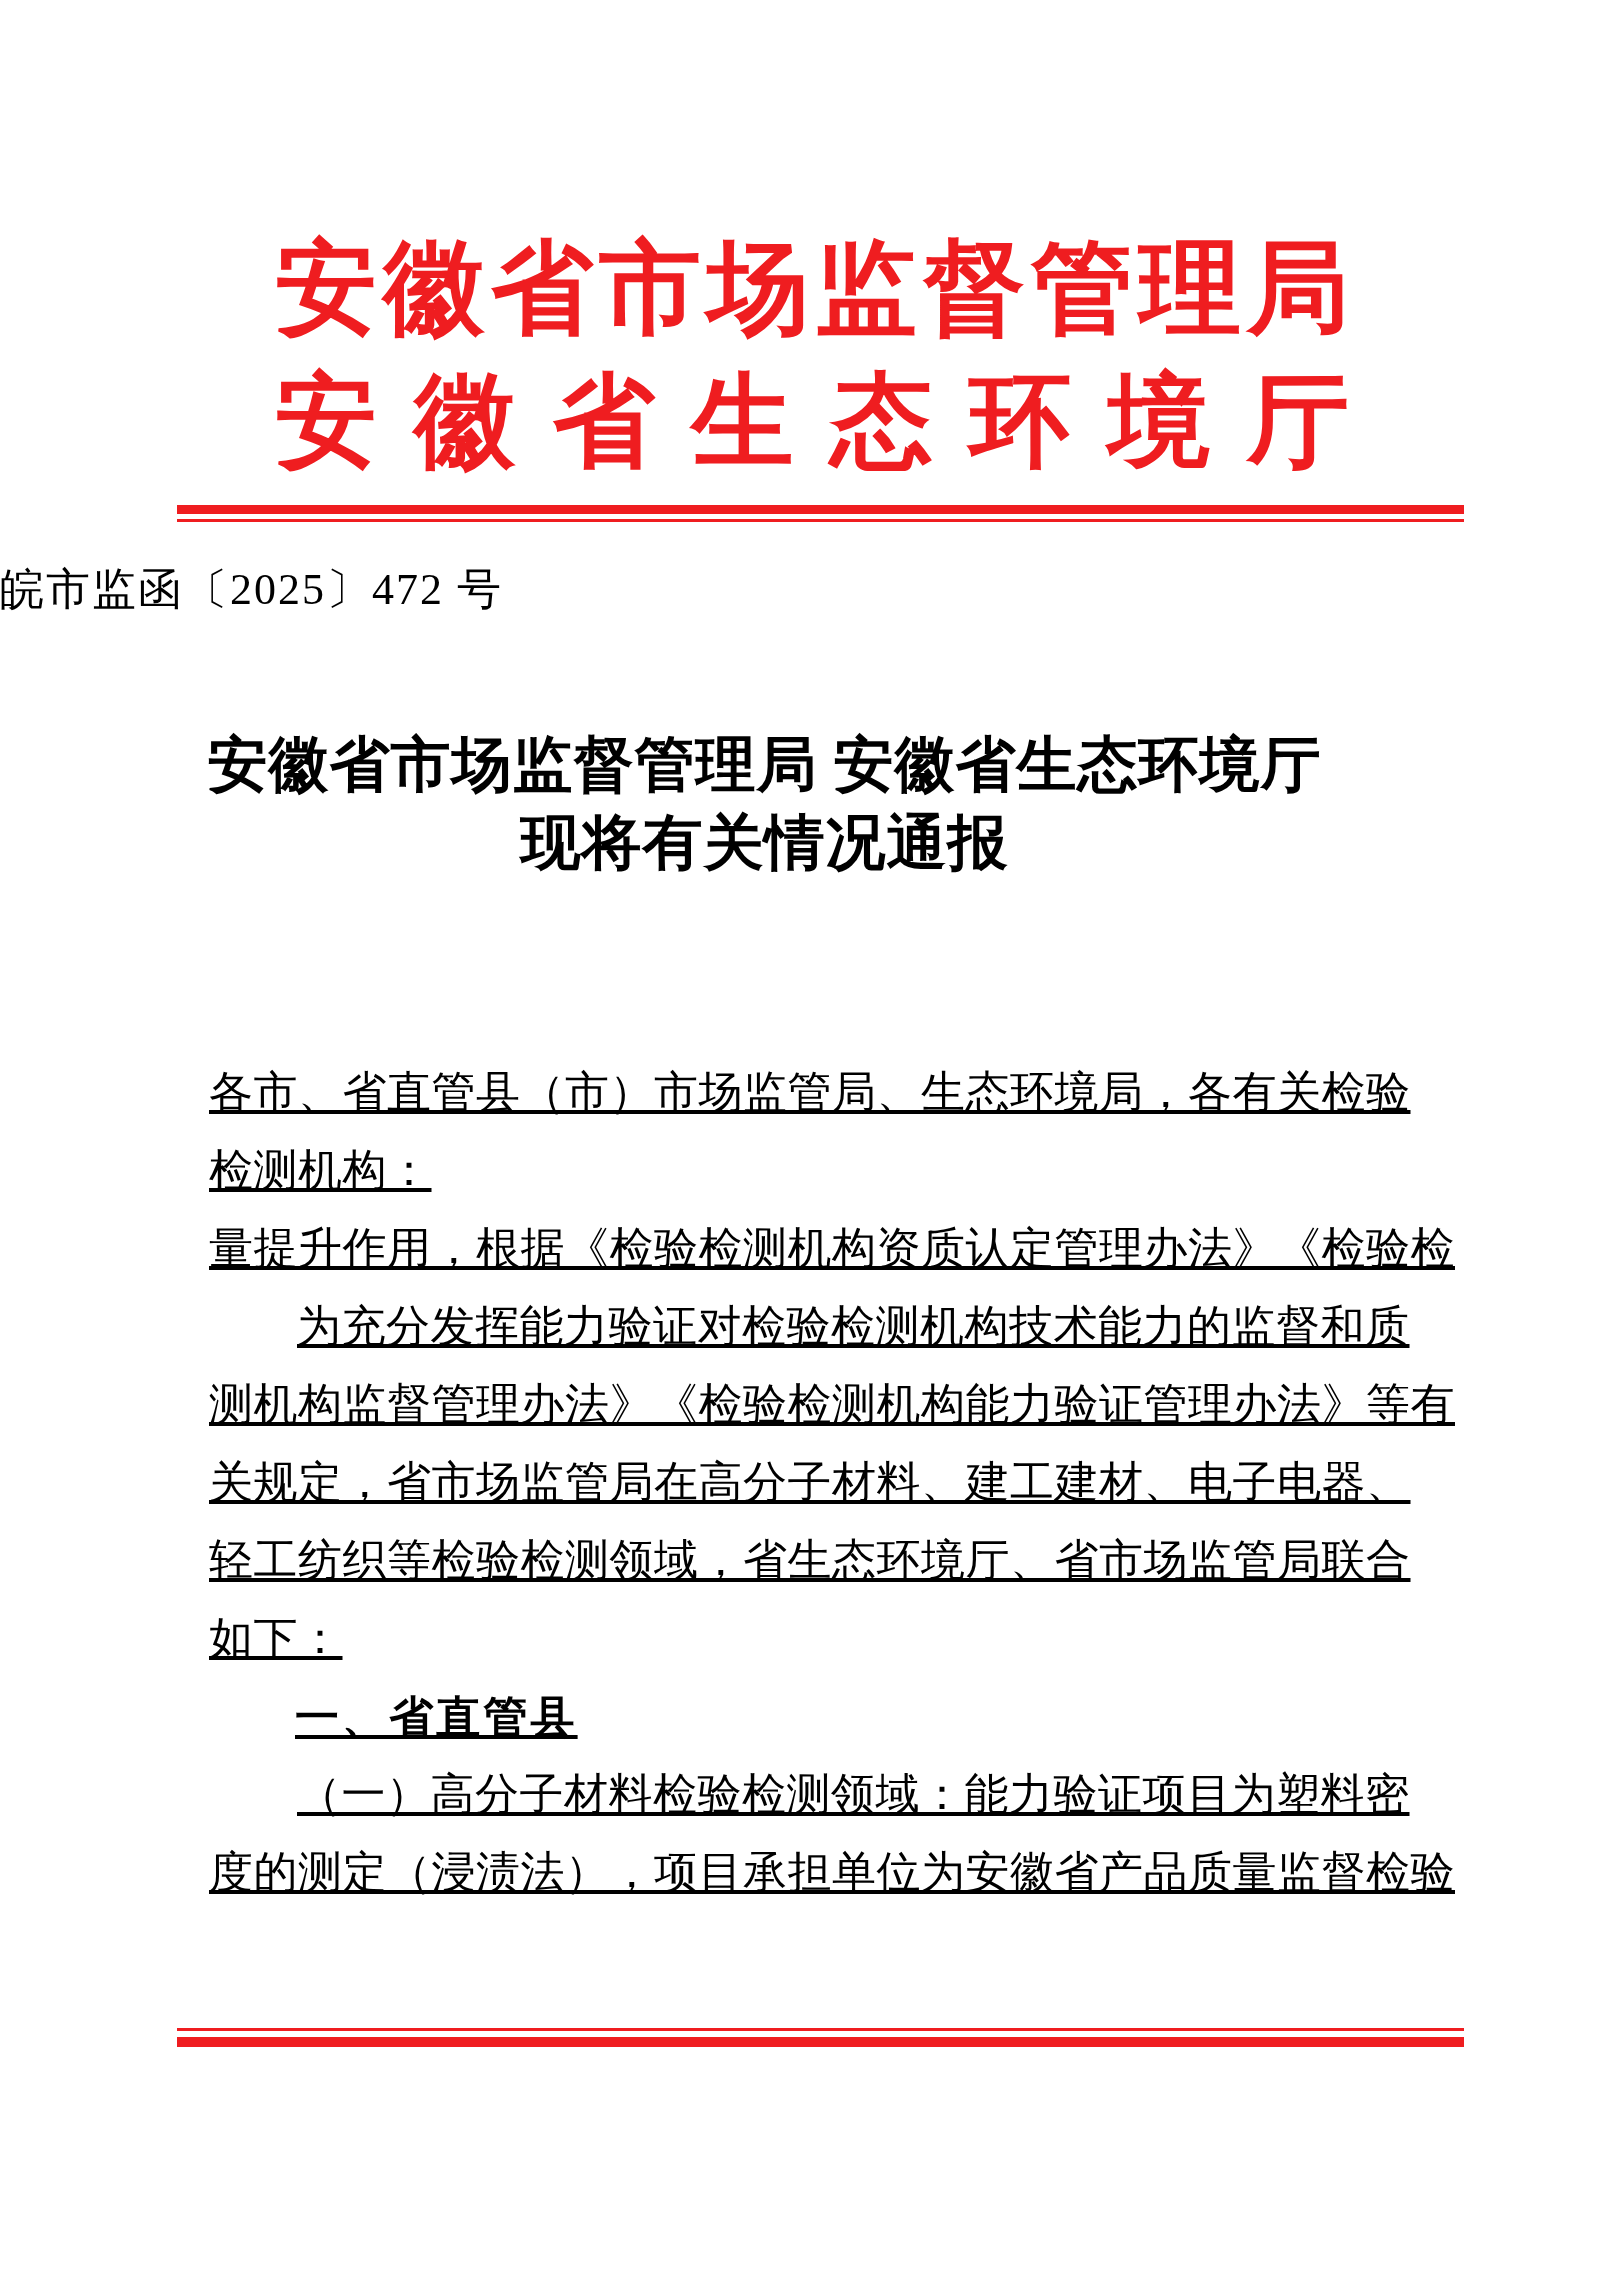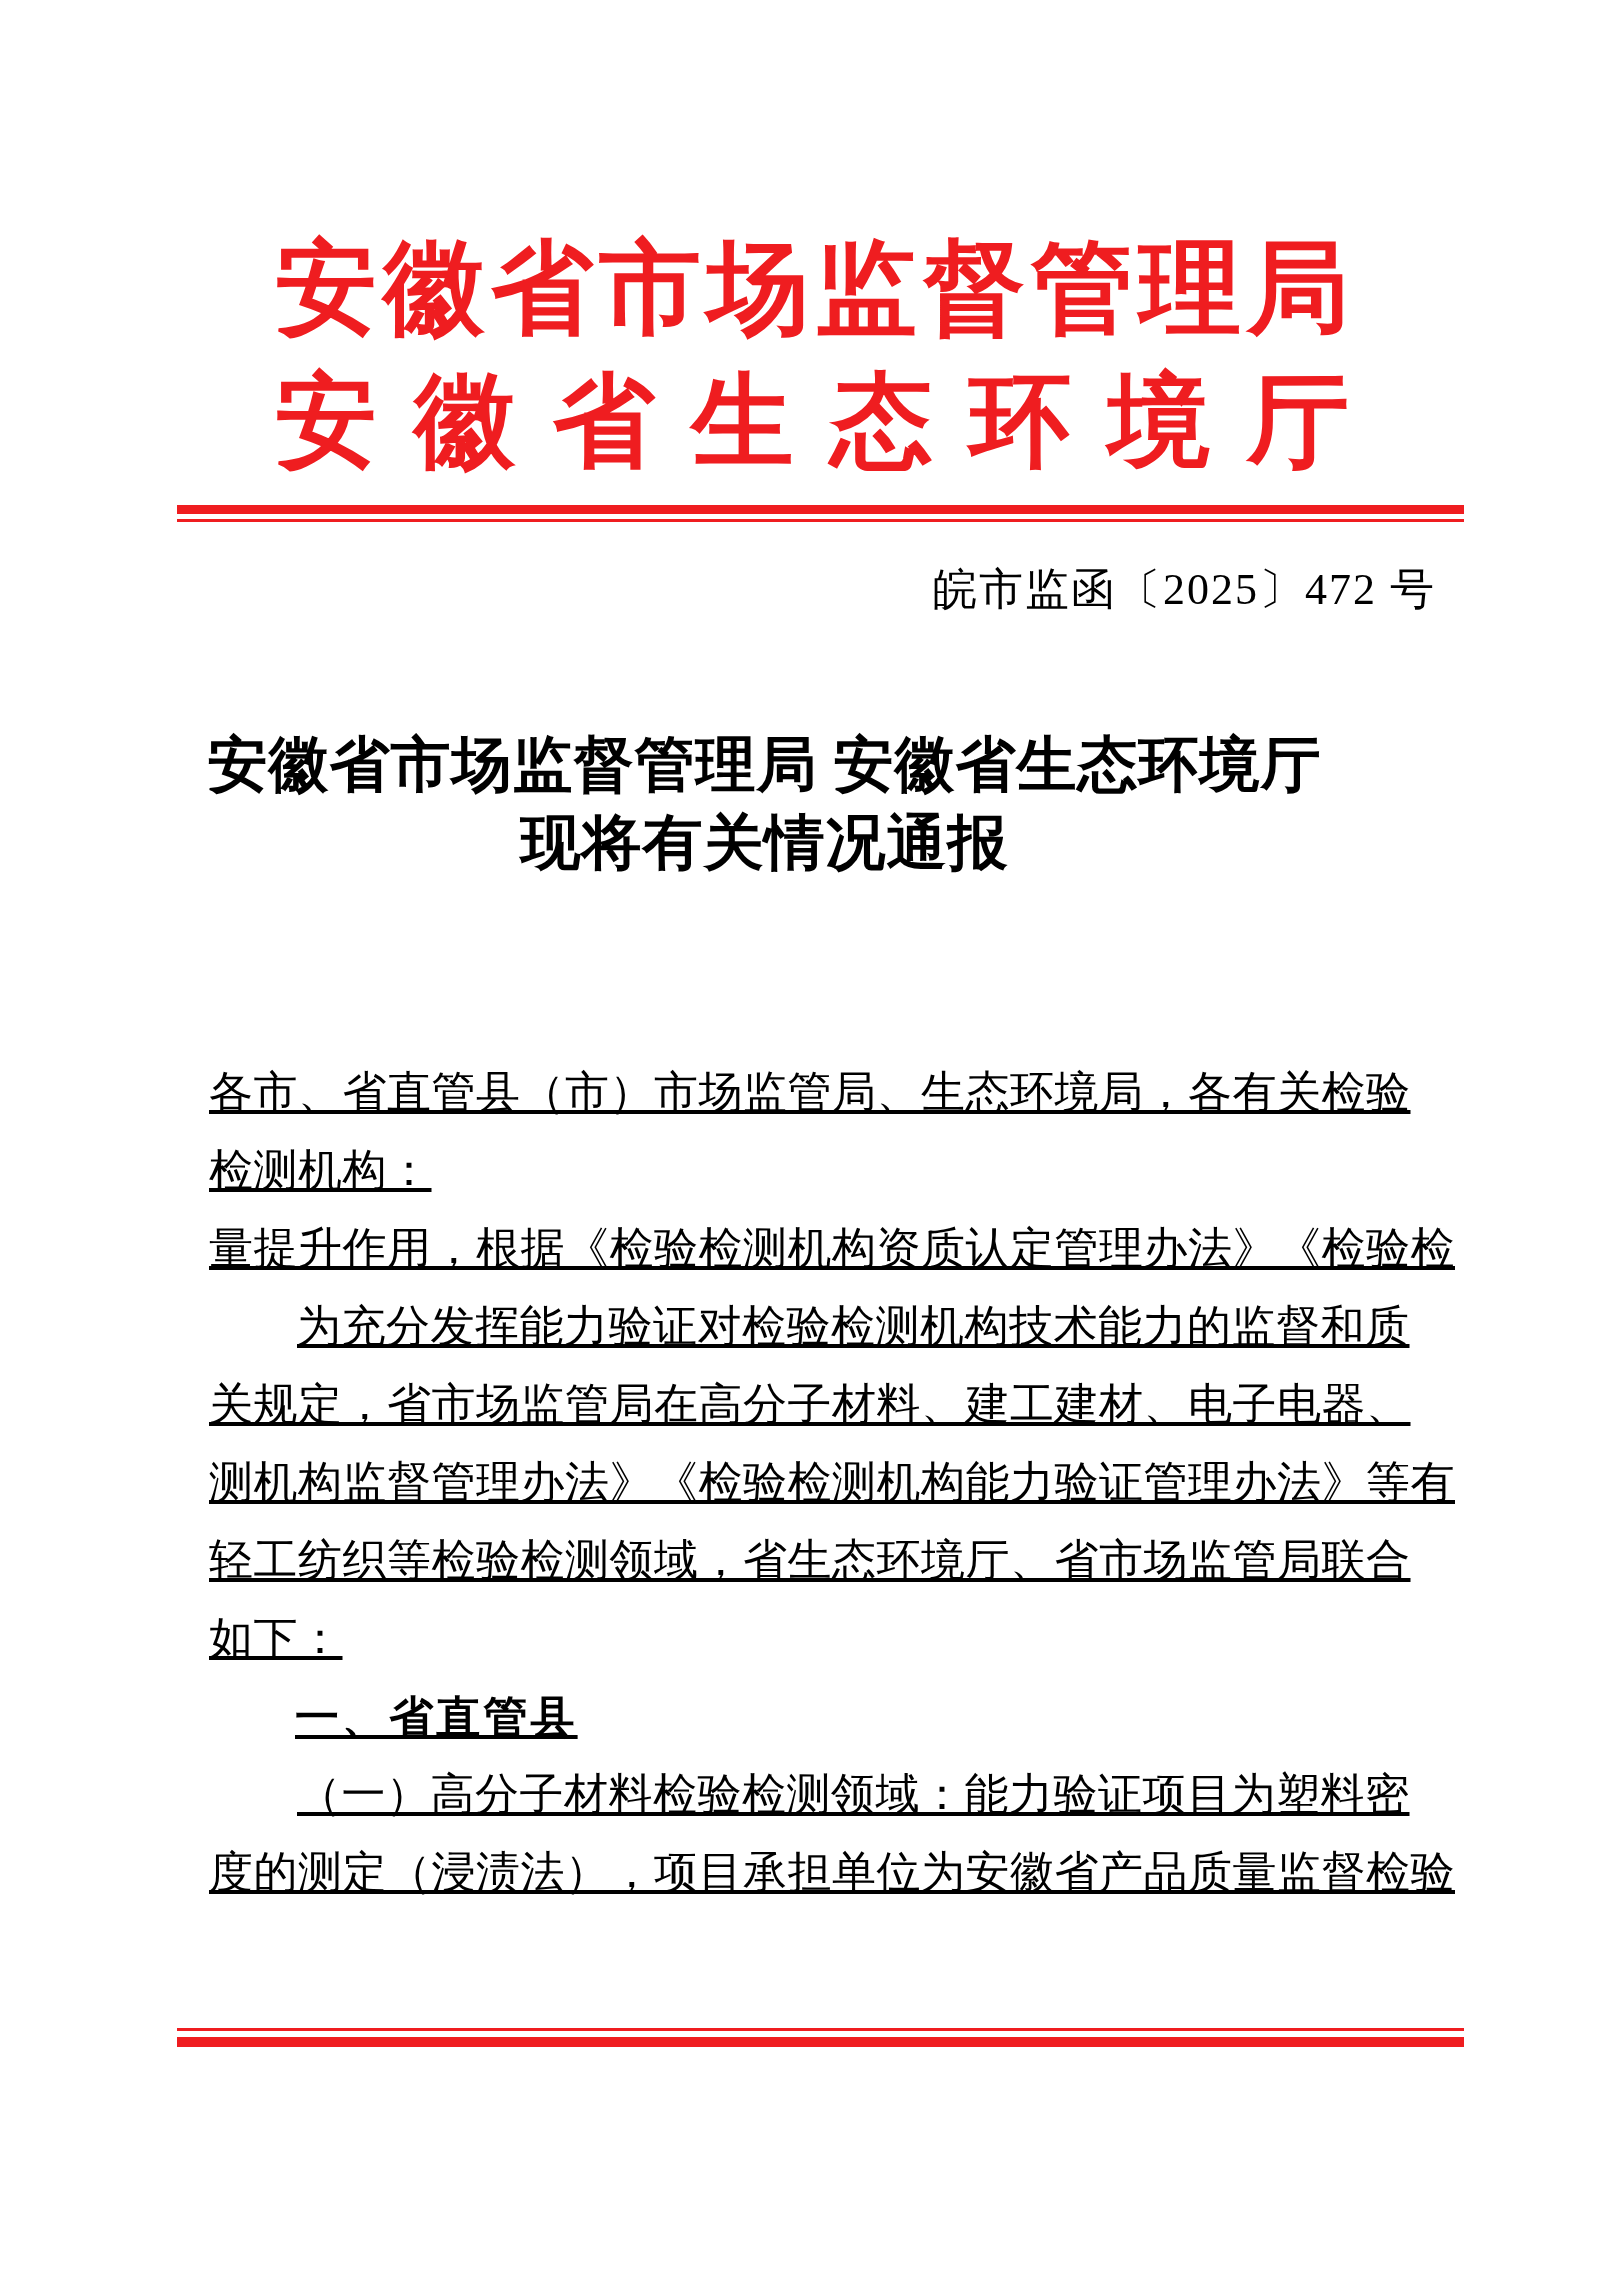--- a/index.html
+++ b/index.html
@@ -30,25 +30,23 @@
   
   .rule { position: absolute; left: 177px; width: 1287px; background: var(--accent); }
   .rule-header-thick { top: 505px;  height: 9.2px; }
   .rule-header-thin  { top: 519px; height: 3.1px;  }
   .rule-footer-thin  { top: 2028px; height: 3.1px;  }
   .rule-footer-thick { top: 2037px; height: 10.2px; }
 
   
   .doc-number {
     position: absolute; top: 562px; left: 0; right: 187px;
-    text-align: right;
     font-size: 44px; line-height: 56px;
     letter-spacing: 2px;
     white-space: nowrap;
-    margin-left: 22px;
   }
 
   
   .title {
     position: absolute; top: 726px; left: 0; width: 1529px;
     text-align: center;
     font-weight: 700;
     font-size: 60px; line-height: 78px;
     letter-spacing: 1px;
   }
@@ -110,22 +108,22 @@
   <div class="title">
     <div class="title-line">安徽省市场监督管理局 安徽省生态环境厅</div>
     <div class="title-line">现将有关情况通报</div>
   </div>
 
   <div class="body-text">
       <div class="line normal">各市、省直管县（市）市场监管局、生态环境局，各有关检验</div>
       <div class="line normal">检测机构：</div>
       <div class="line normal">量提升作用，根据《检验检测机构资质认定管理办法》《检验检</div>
       <div class="line indent">为充分发挥能力验证对检验检测机构技术能力的监督和质</div>
+      <div class="line normal">测机构监督管理办法》《检验检测机构能力验证管理办法》等有</div>
       <div class="line normal">关规定，省市场监管局在高分子材料、建工建材、电子电器、</div>
-      <div class="line normal">测机构监督管理办法》《检验检测机构能力验证管理办法》等有</div>
       <div class="line normal">轻工纺织等检验检测领域，省生态环境厅、省市场监管局联合</div>
       <div class="line normal">如下：</div>
       <div class="line heading">一、省直管县</div>
       <div class="line indent">（一）高分子材料检验检测领域：能力验证项目为塑料密</div>
       <div class="line normal">度的测定（浸渍法），项目承担单位为安徽省产品质量监督检验</div>
     </div>
 
   <div class="rule rule-footer-thin"></div>
   <div class="rule rule-footer-thick"></div>
 

